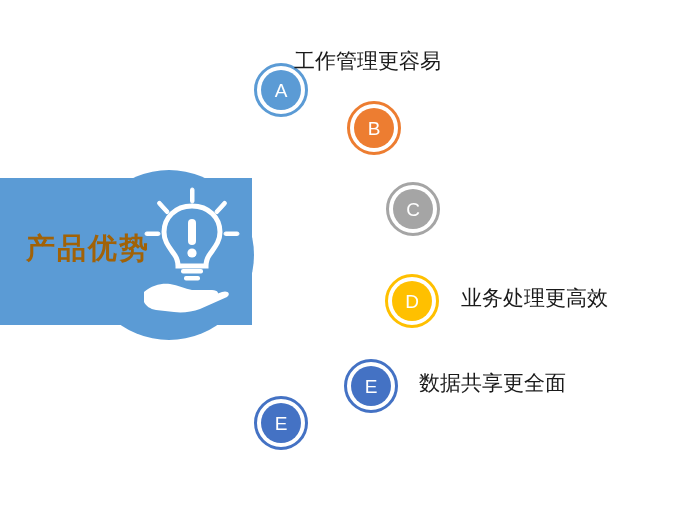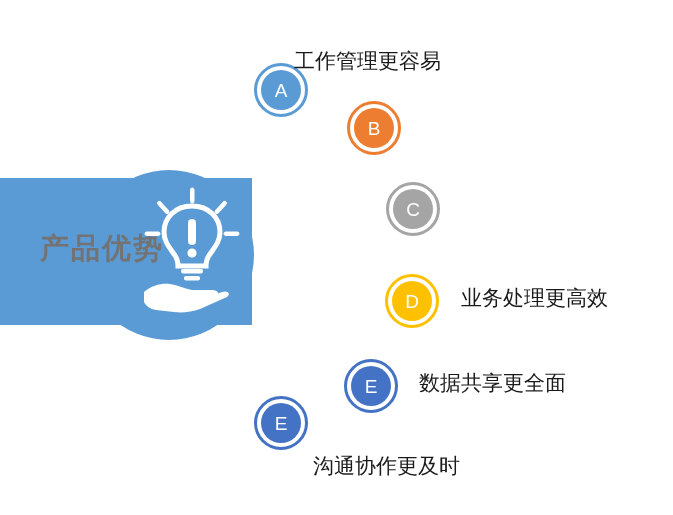--- a/index.html
+++ b/index.html
@@ -39,26 +39,26 @@
     position: absolute;
     left: 84px;
     top: 10px;
     width: 170px;
     height: 170px;
     border-radius: 50%;
     background: #5B9BD5;
   }
   .banner-title {
     position: absolute;
-    left: 40px;
+    left: 26px;
     top: 73px;
     width: 170px;
     font-size: 29px;
     font-weight: bold;
-    color: #737373;
+    color: #a16207;
     letter-spacing: 2px;
     line-height: 1.1;
     white-space: nowrap;
   }
   .banner-icon {
     position: absolute;
     left: 142px;
     top: 26px;
     width: 100px;
     height: 130px;
@@ -209,15 +209,14 @@
   <div class="node-label" style="left: 419px; top: 372px; text-align: right;">数据共享更全面</div>
 
   <div class="node" style="left: 254px; top: 396px; width: 54px; height: 54px;">
     <div class="badge" style="left: 0px; top: 0px; width: 54px; height: 54px;">
       <div class="ring" style="border: 3px solid rgb(68, 114, 196);"></div>
       <div class="core" style="left: 7px; top: 7px; width: 40px; height: 40px; background: rgb(68, 114, 196);">
         <span class="letter">E</span>
       </div>
     </div>
   </div>
-  <div class="node-label" style="left: 313px; top: 455px;">沟通协作更及时</div>
 
 </div>
 
 </body></html>

